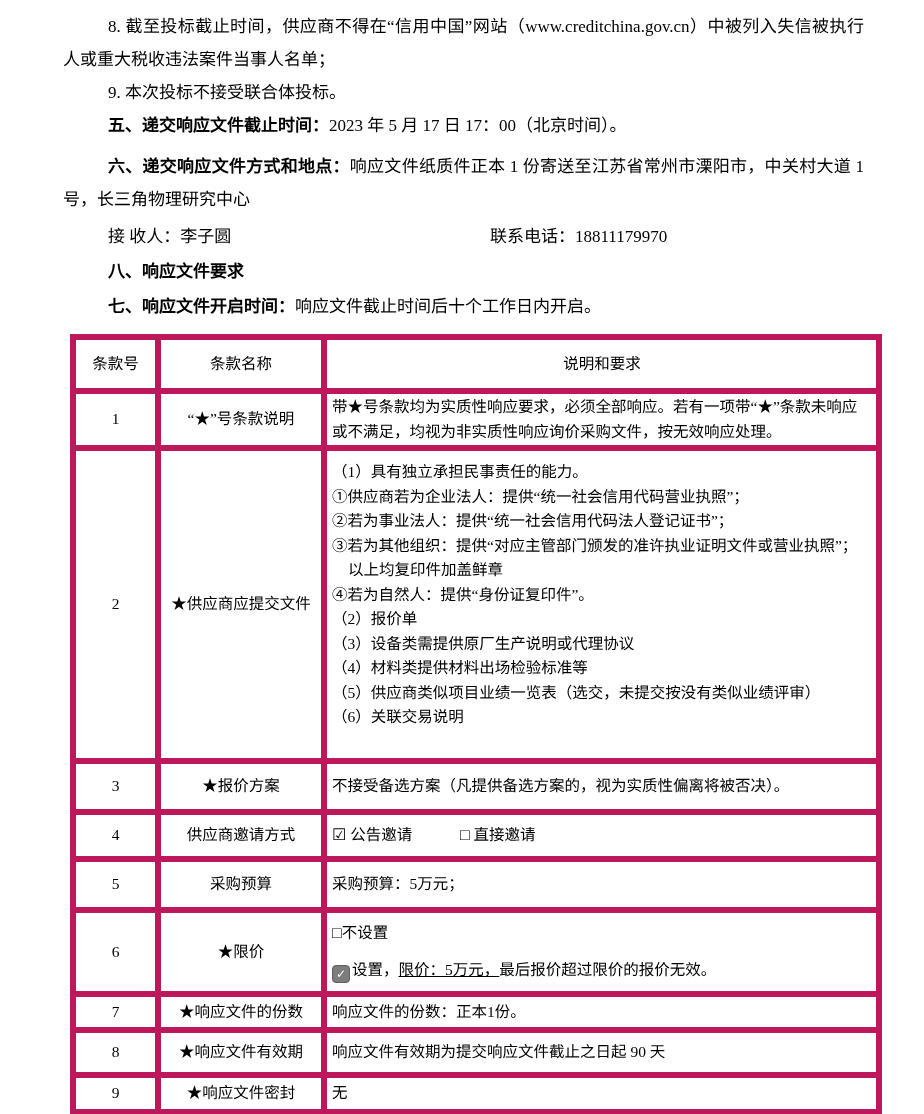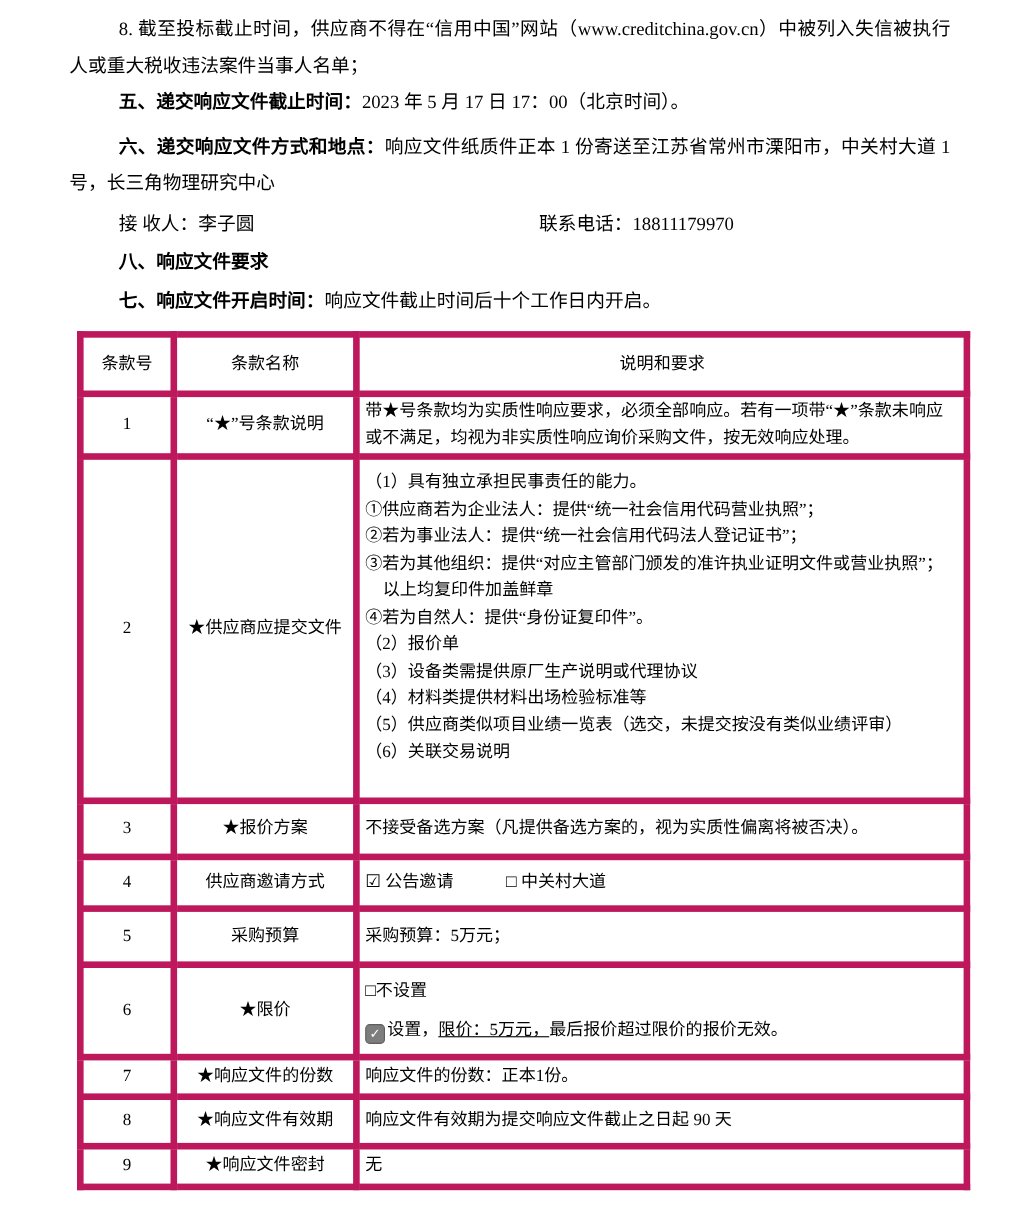--- a/index.html
+++ b/index.html
@@ -65,20 +65,21 @@
   .pad12{padding-left:12px;}
 </style>
 </head>
 <body>
 
 <div class="doc">
 
 
   <p class="para">8. 截至投标截止时间，供应商不得在“信用中国”网站（www.creditchina.gov.cn）中被列入失信被执行人或重大税收违法案件当事人名单；</p>
 
+  <p class="para noj">9. 本次投标不接受联合体投标。</p>
 
   <p class="para noj"><span class="sec-label">五、递交响应文件截止时间：</span><span>2023 年 5 月 17 日 17：00（北京时间）。</span></p>
 
   <p class="para s6"><span class="sec-label">六、递交响应文件方式和地点：</span><span>响应文件纸质件正本 1 份寄送至江苏省常州市溧阳市，中关村大道 1 号，长三角物理研究中心</span></p>
 
   <p class="para noj contact"><span>接 收人：</span><span>李子圆</span><span class="phone"><span>联系电话：</span><span>18811179970</span></span></p>
 
   <p class="para noj s8"><span class="sec-label">八、响应文件要求</span></p>
 
   <p class="para noj s7"><span class="sec-label">七、响应文件开启时间：</span><span>响应文件截止时间后十个工作日内开启。</span></p>
@@ -122,21 +123,21 @@
       </tr>
 
       <tr class="rh4">
         <td class="c1">4</td>
         <td class="c2">供应商邀请方式</td>
         <td class="c3">
           <span class="cb">☑</span>
           <span>公告邀请</span>
           <span class="cb-gap"></span>
           <span class="cb">□</span>
-          <span>中关村大道</span>
+          <span>直接邀请</span>
         </td>
       </tr>
 
       <tr class="rh5">
         <td class="c1">5</td>
         <td class="c2">采购预算</td>
         <td class="c3">采购预算：5万元；</td>
       </tr>
 
       <tr class="rh6">

